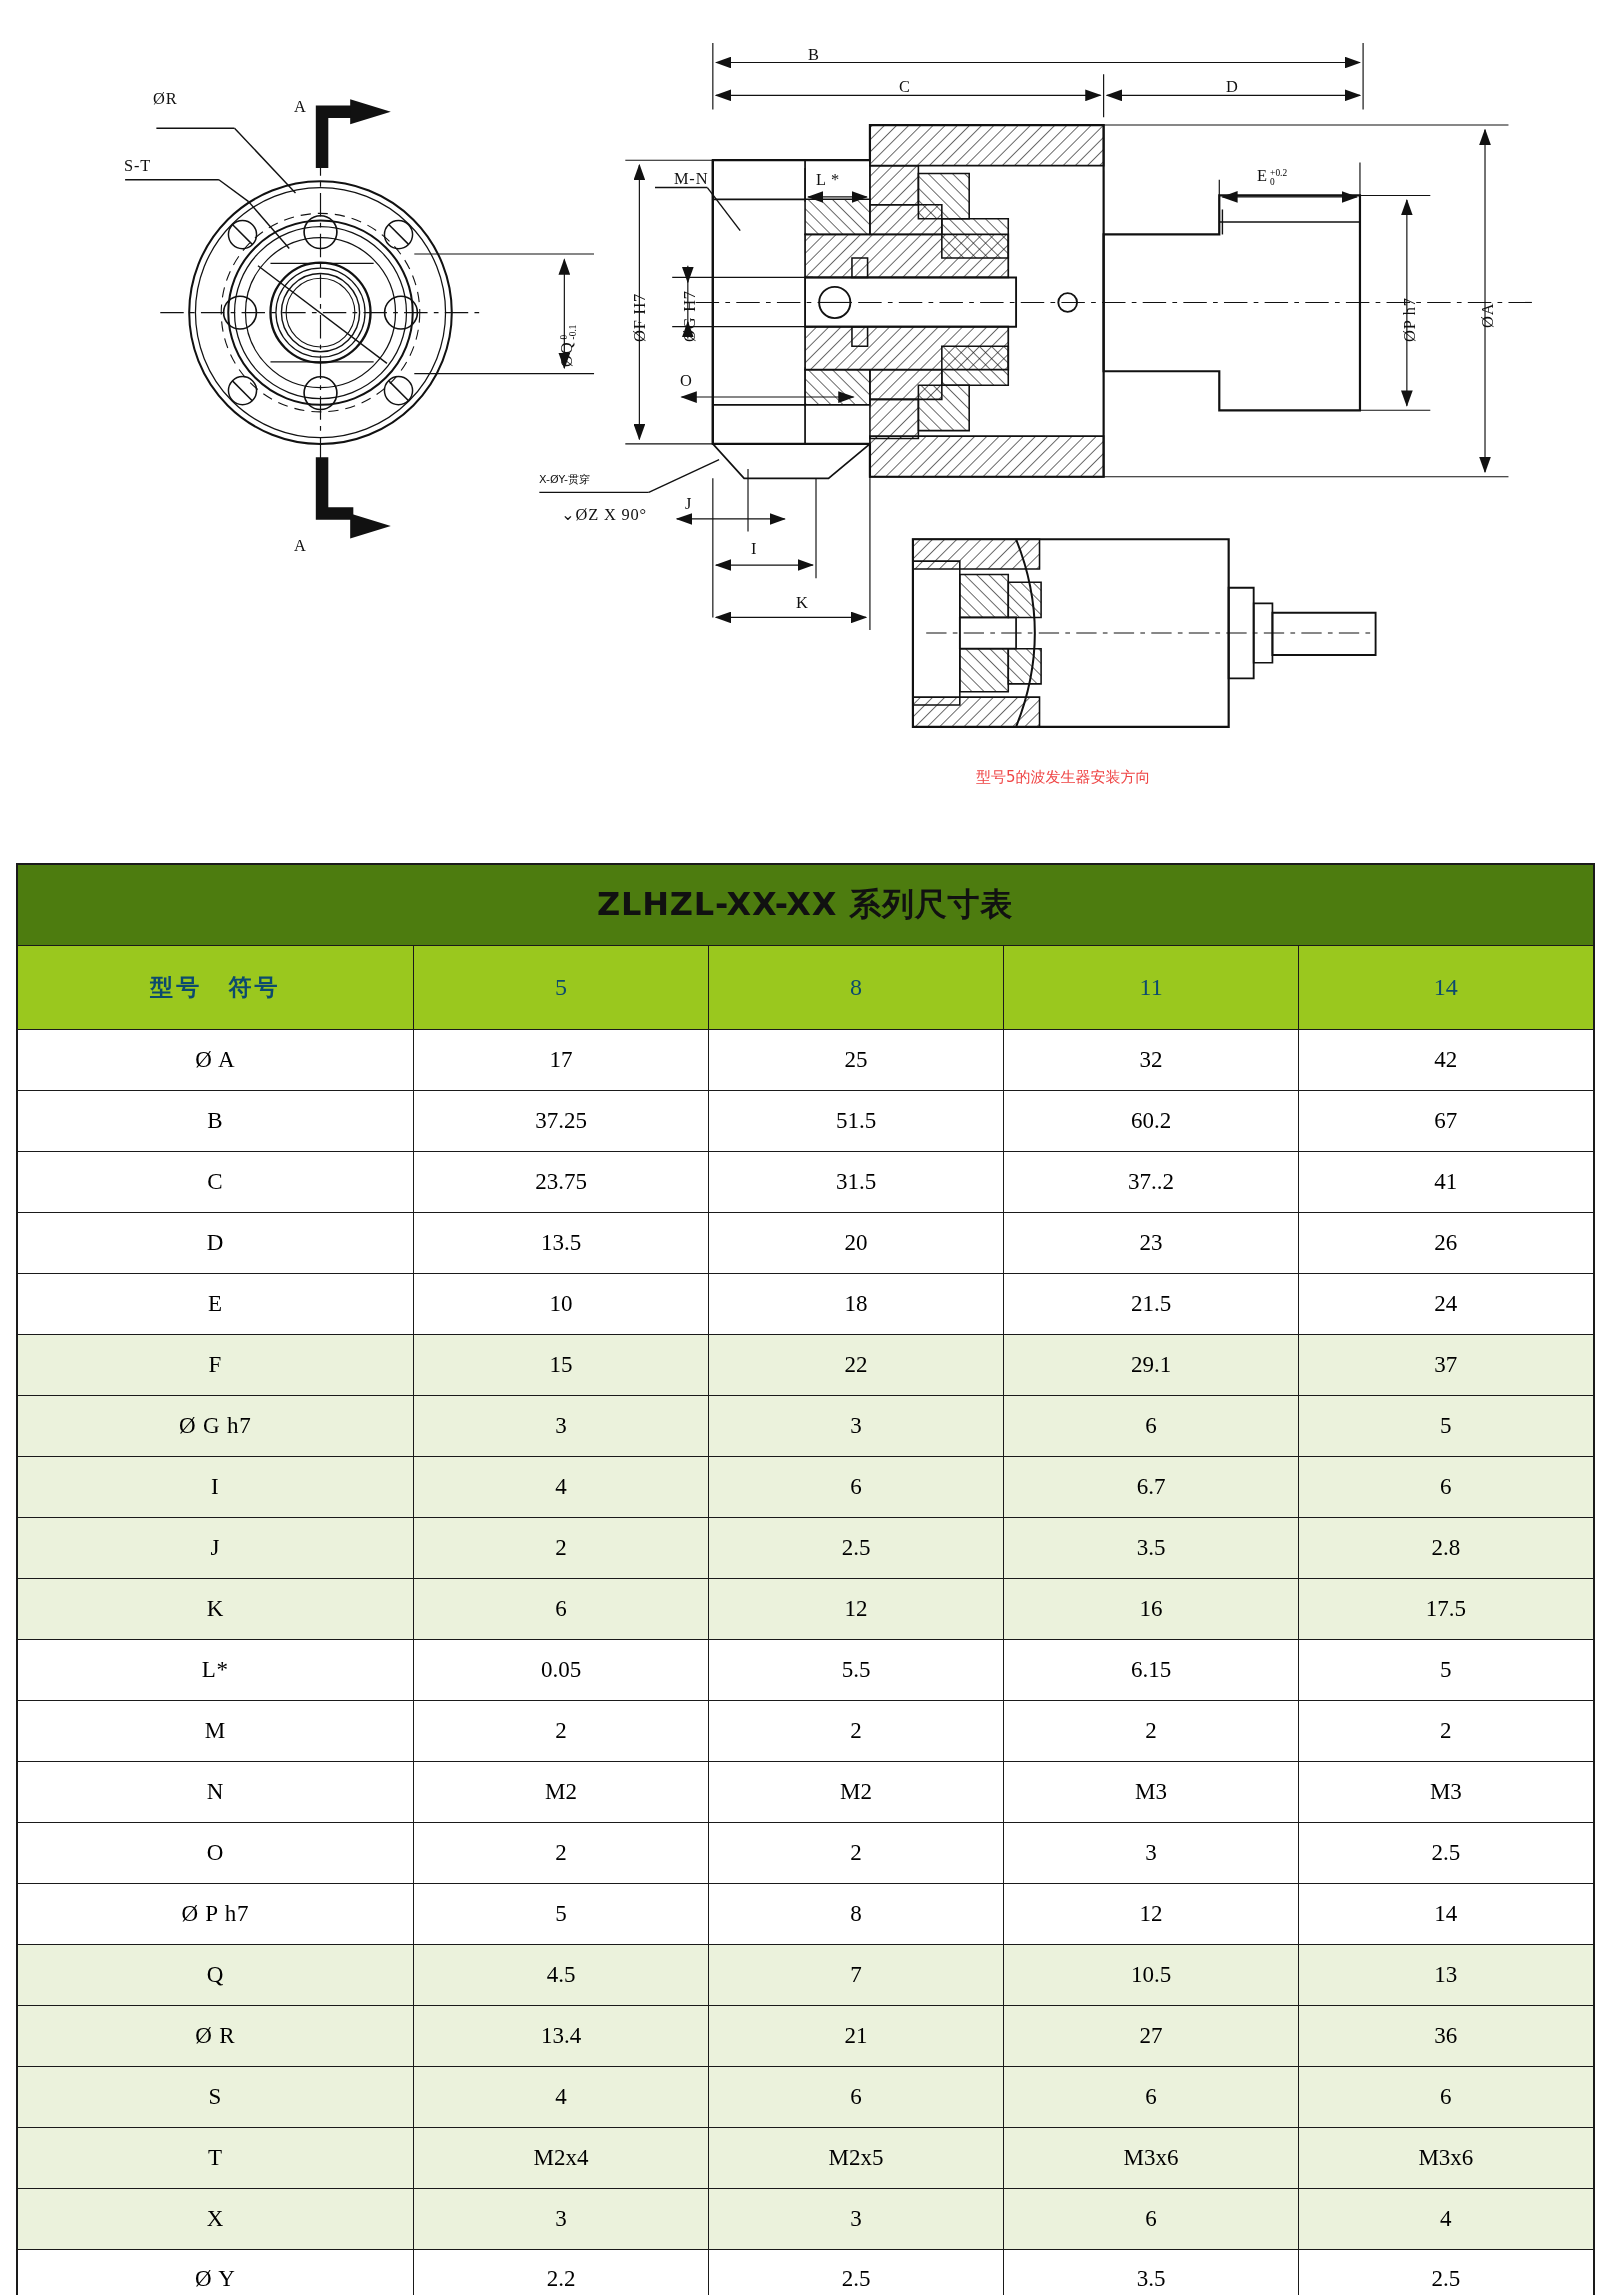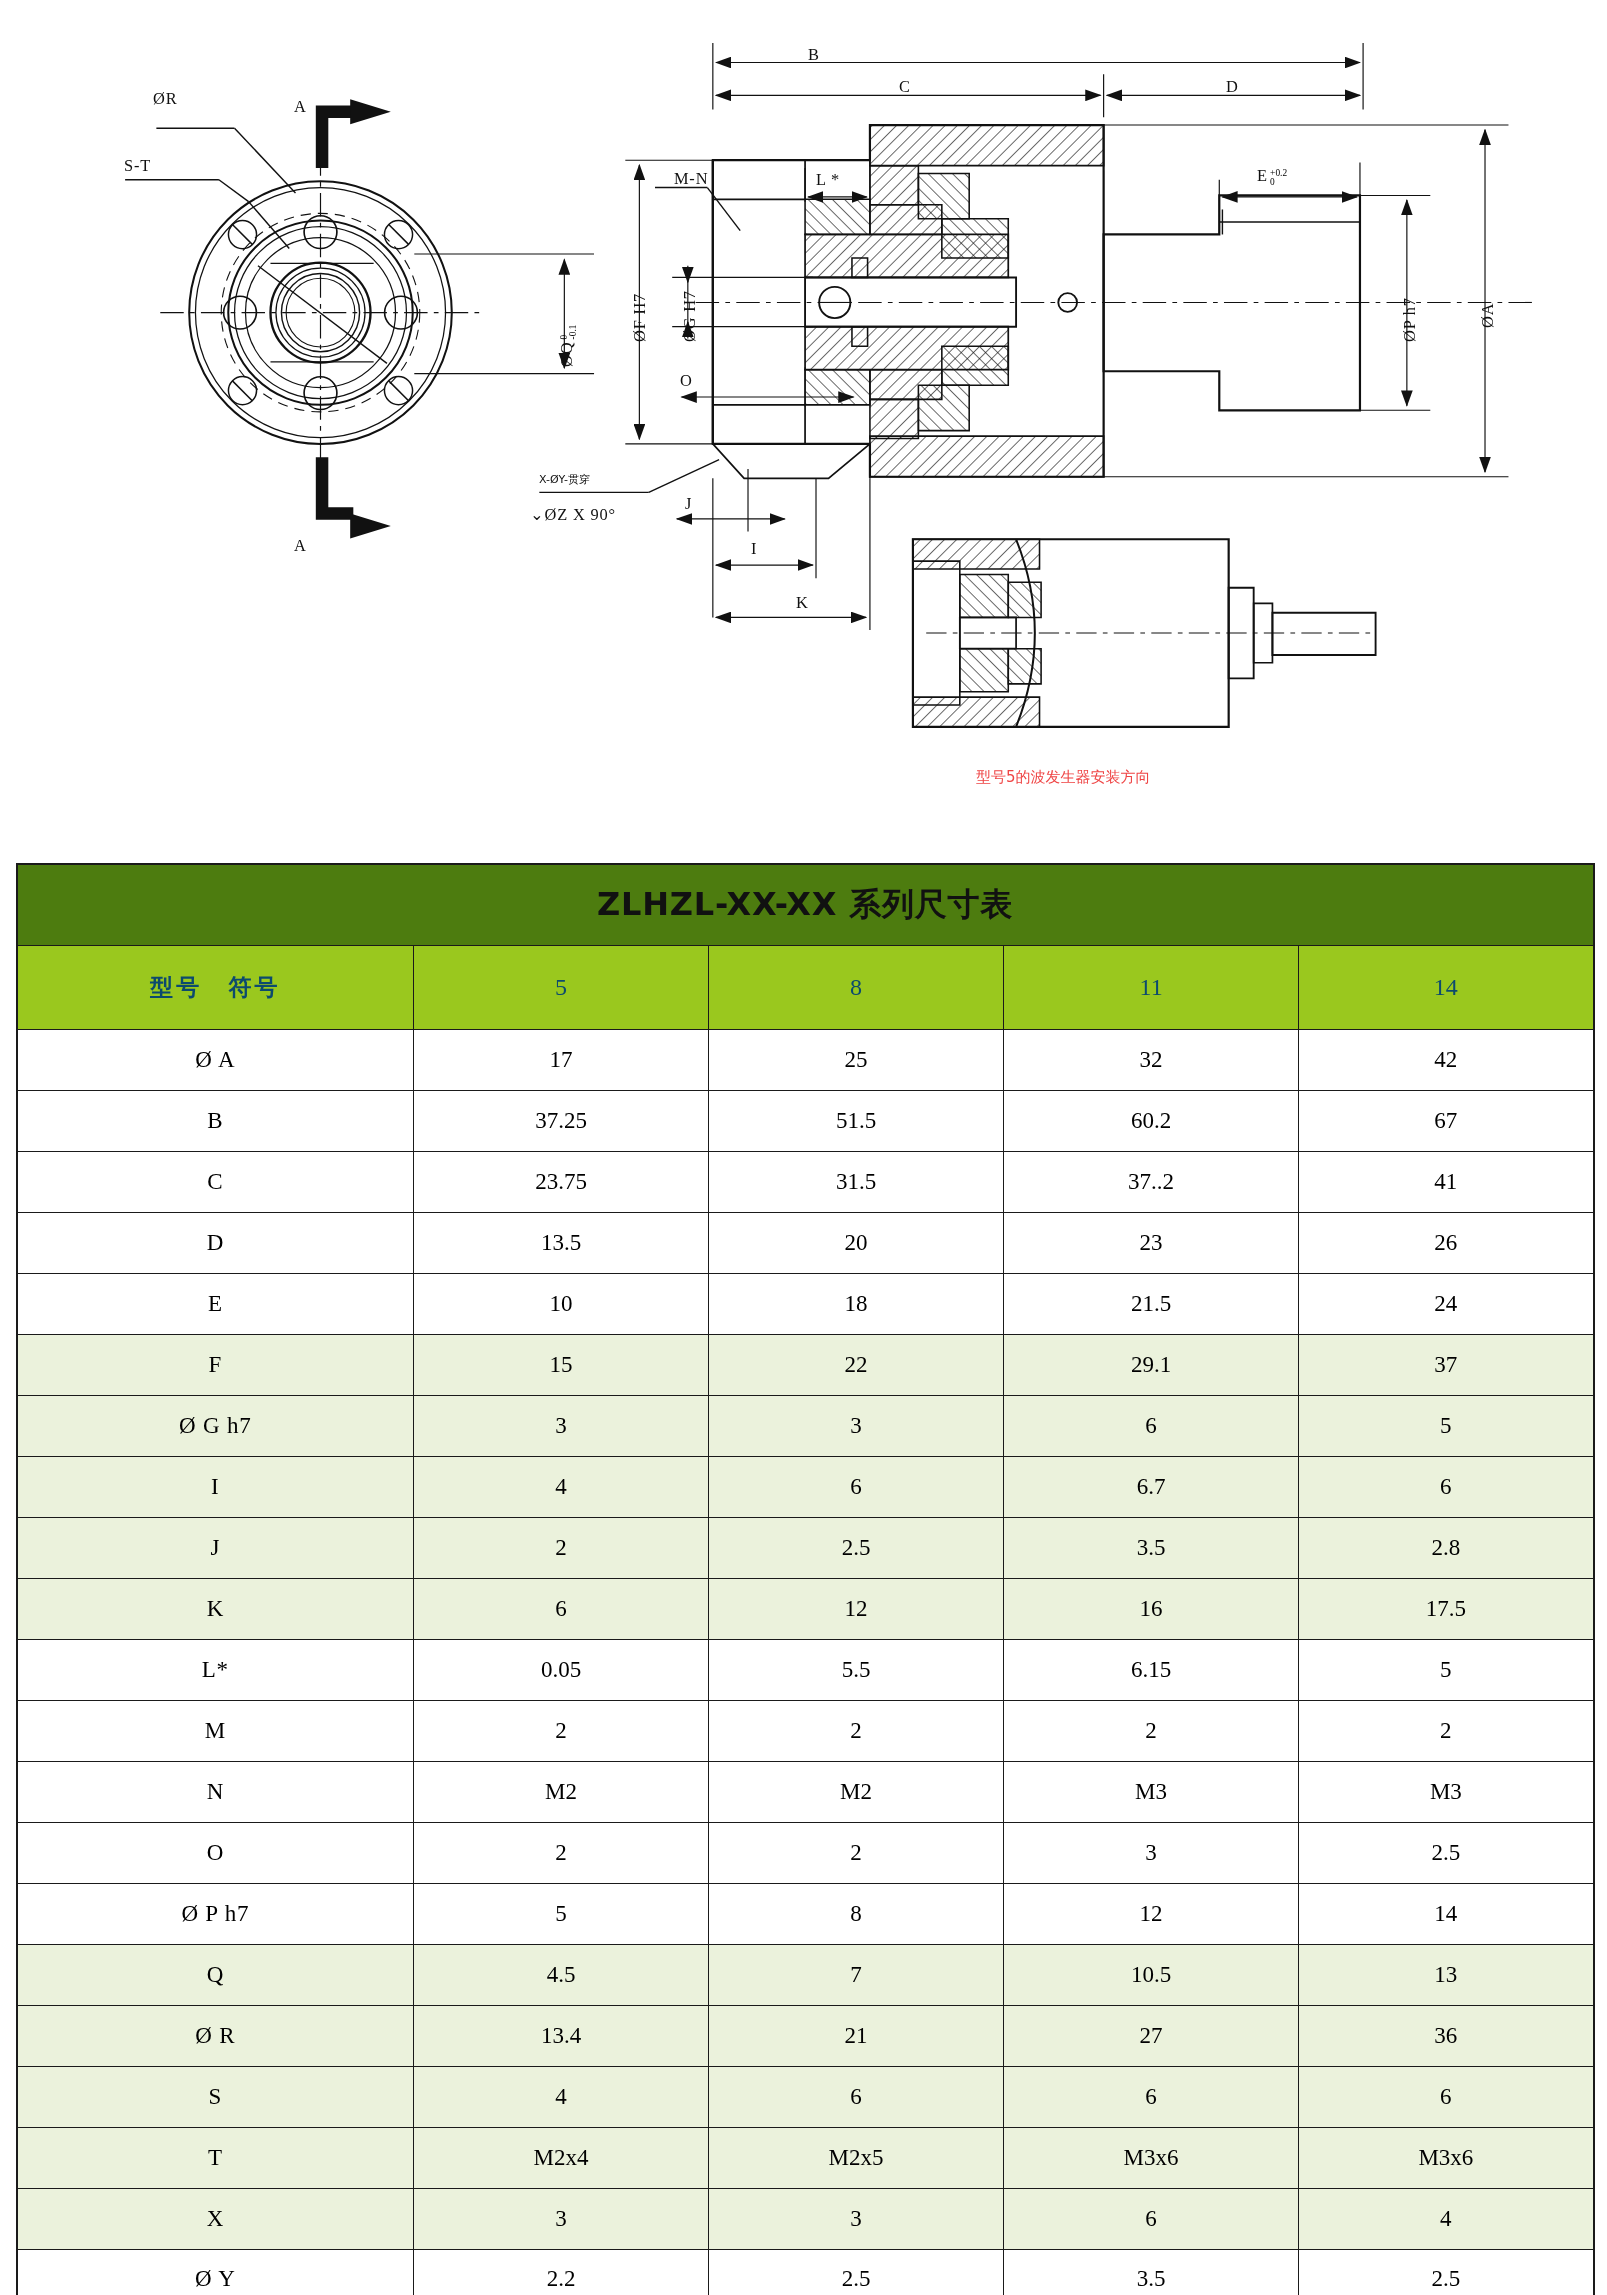--- a/index.html
+++ b/index.html
@@ -365,21 +365,21 @@
   <div class="dlabel" style="left:680px; top:371px;">O</div>
 
   <div style="position:absolute; left:1257px; top:166px;">
     <span class="dlabel" style="position:static;">E</span><span class="tolbox"><span style="display:block;">+0.2</span><span style="display:block;">0</span></span>
   </div>
 
   <div class="dlabel rot90" style="left:1400px; top:342px;">ØP h7</div>
   <div class="dlabel rot90" style="left:1478px; top:328px;">ØA</div>
 
   <div class="dlabel cn" style="left:539px; top:472px;">X-ØY-贯穿</div>
-  <div class="dlabel" style="left:530px; top:505px;">⌄ØZ X 90°</div>
+  <div class="dlabel" style="left:561px; top:505px;">⌄ØZ X 90°</div>
 
   <div class="dlabel" style="left:685px; top:494px;">J</div>
   <div class="dlabel" style="left:751px; top:539px;">I</div>
   <div class="dlabel" style="left:796px; top:593px;">K</div>
 
   <div class="caption-cn" style="left:976px; top:768px;">型号5的波发生器安装方向</div>
 </div>
 
 <div id="spec-table-wrap">
   <table class="spec">

